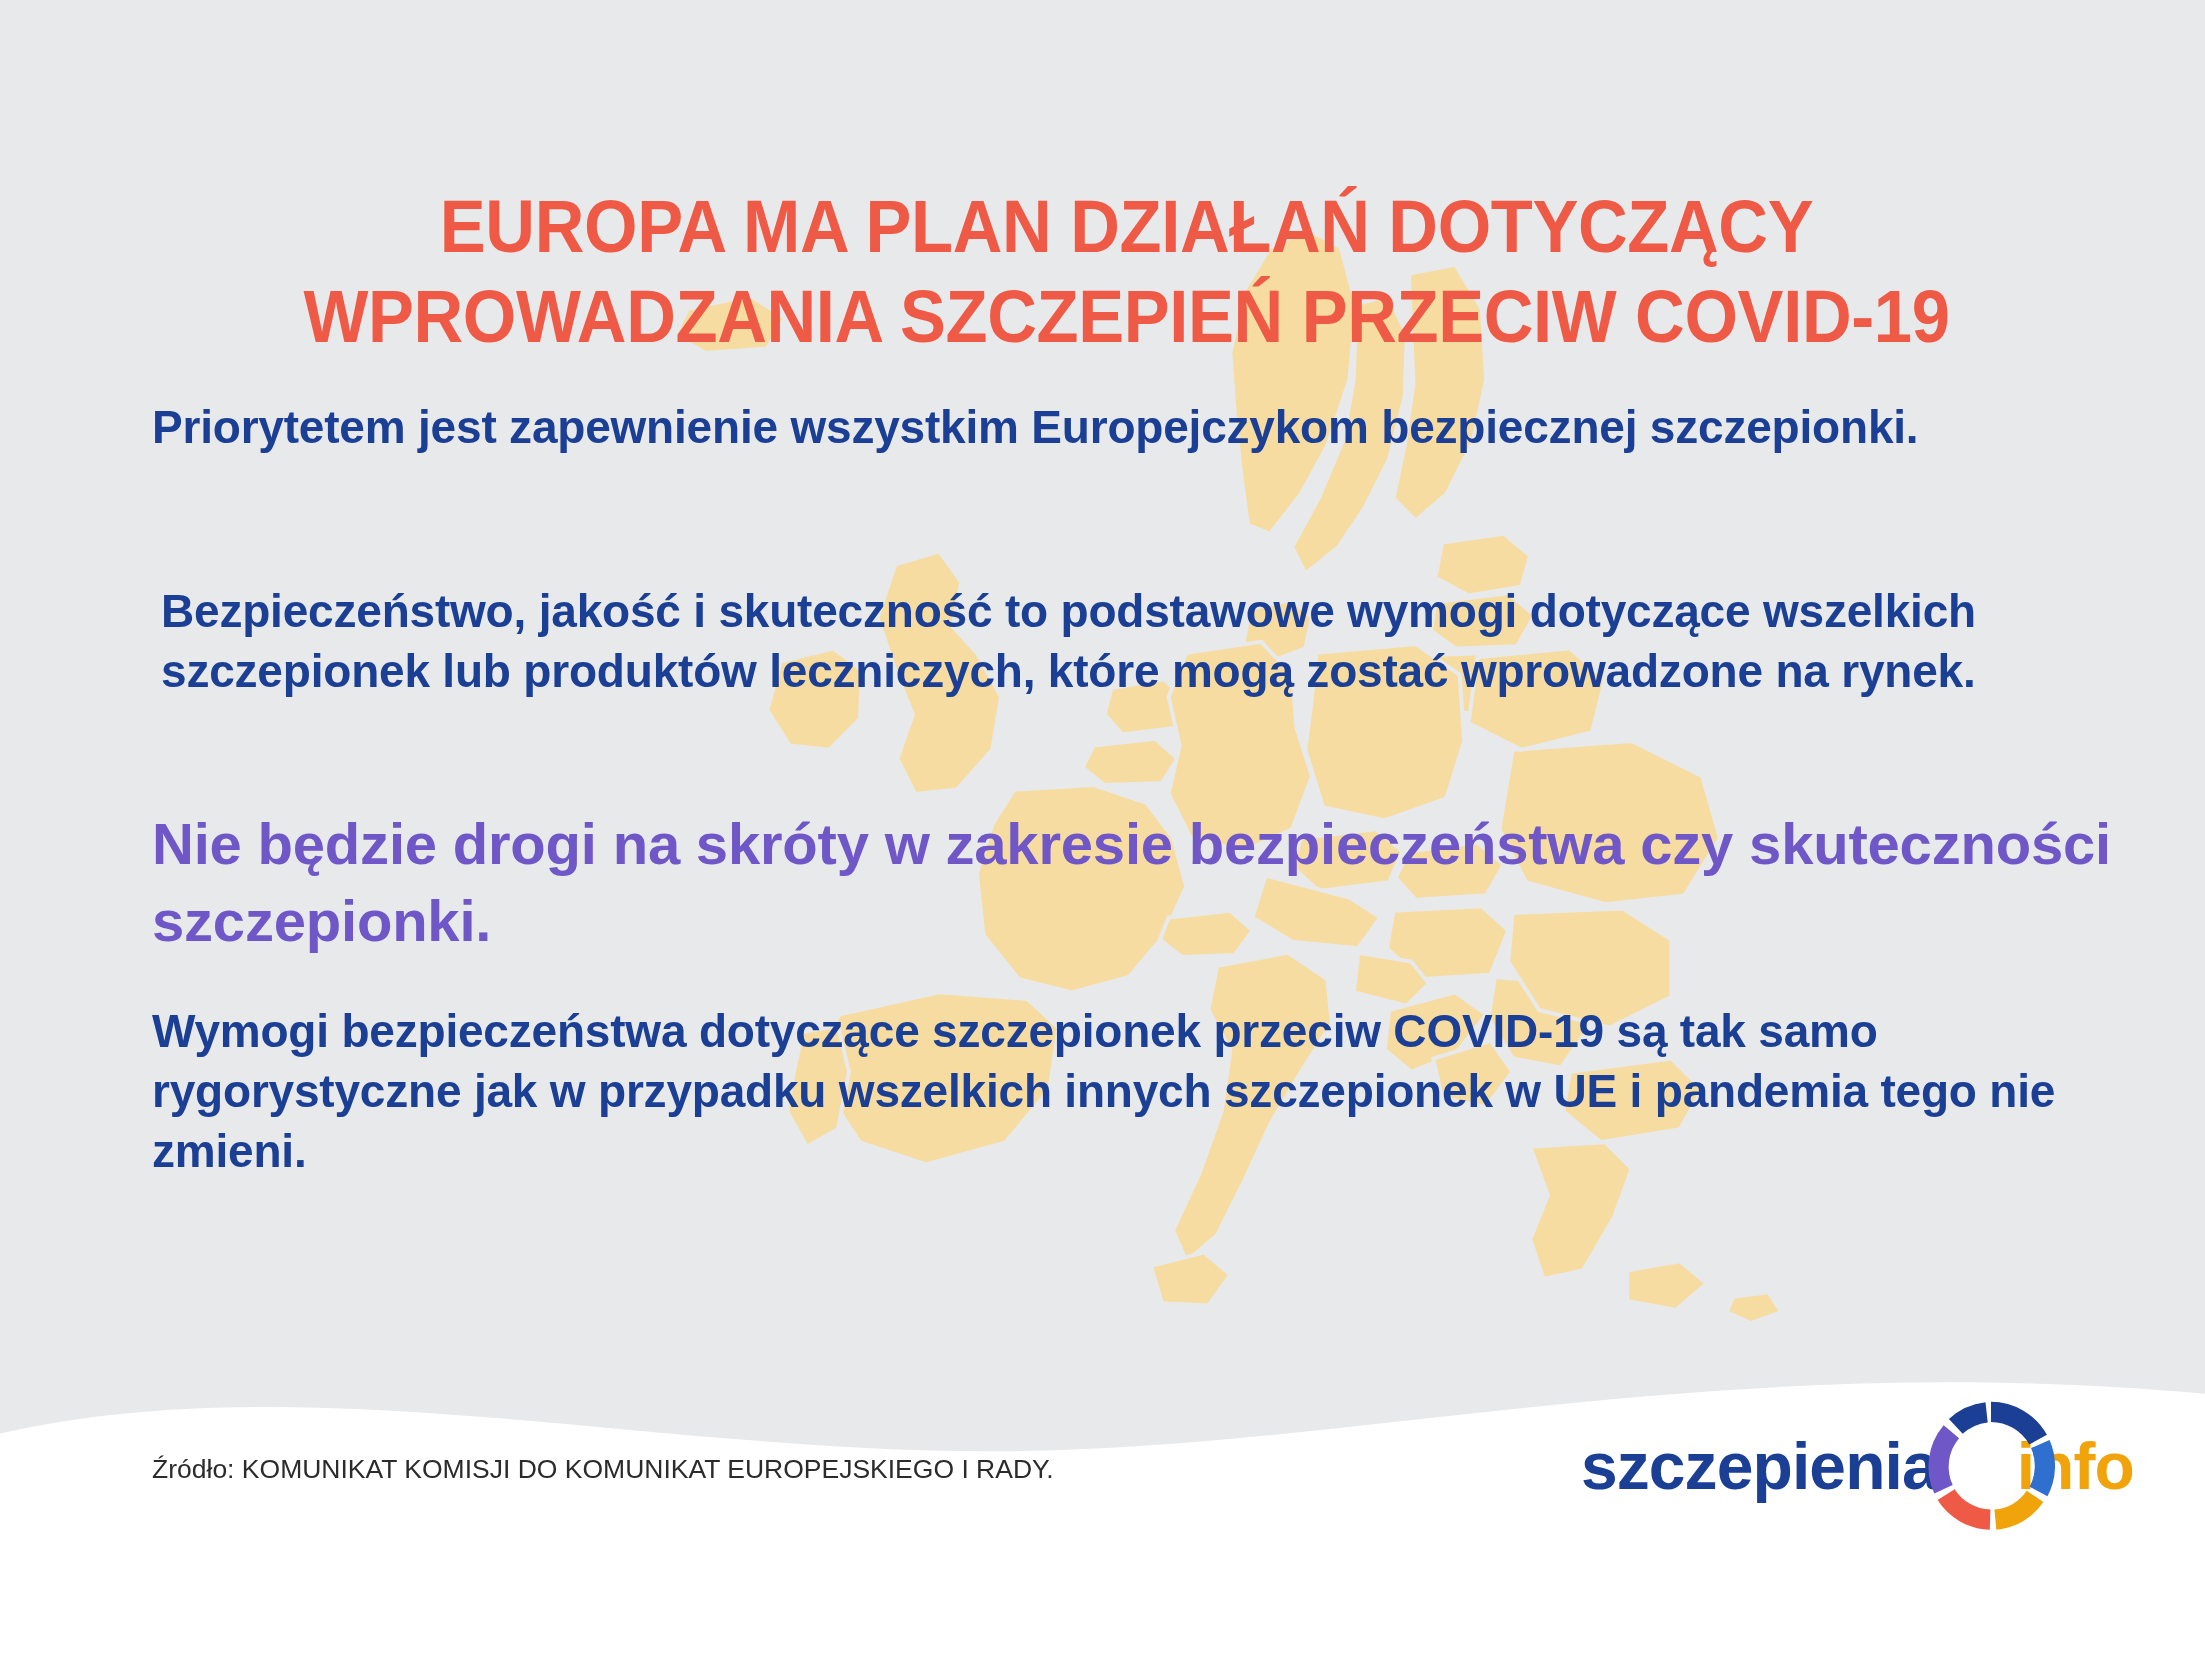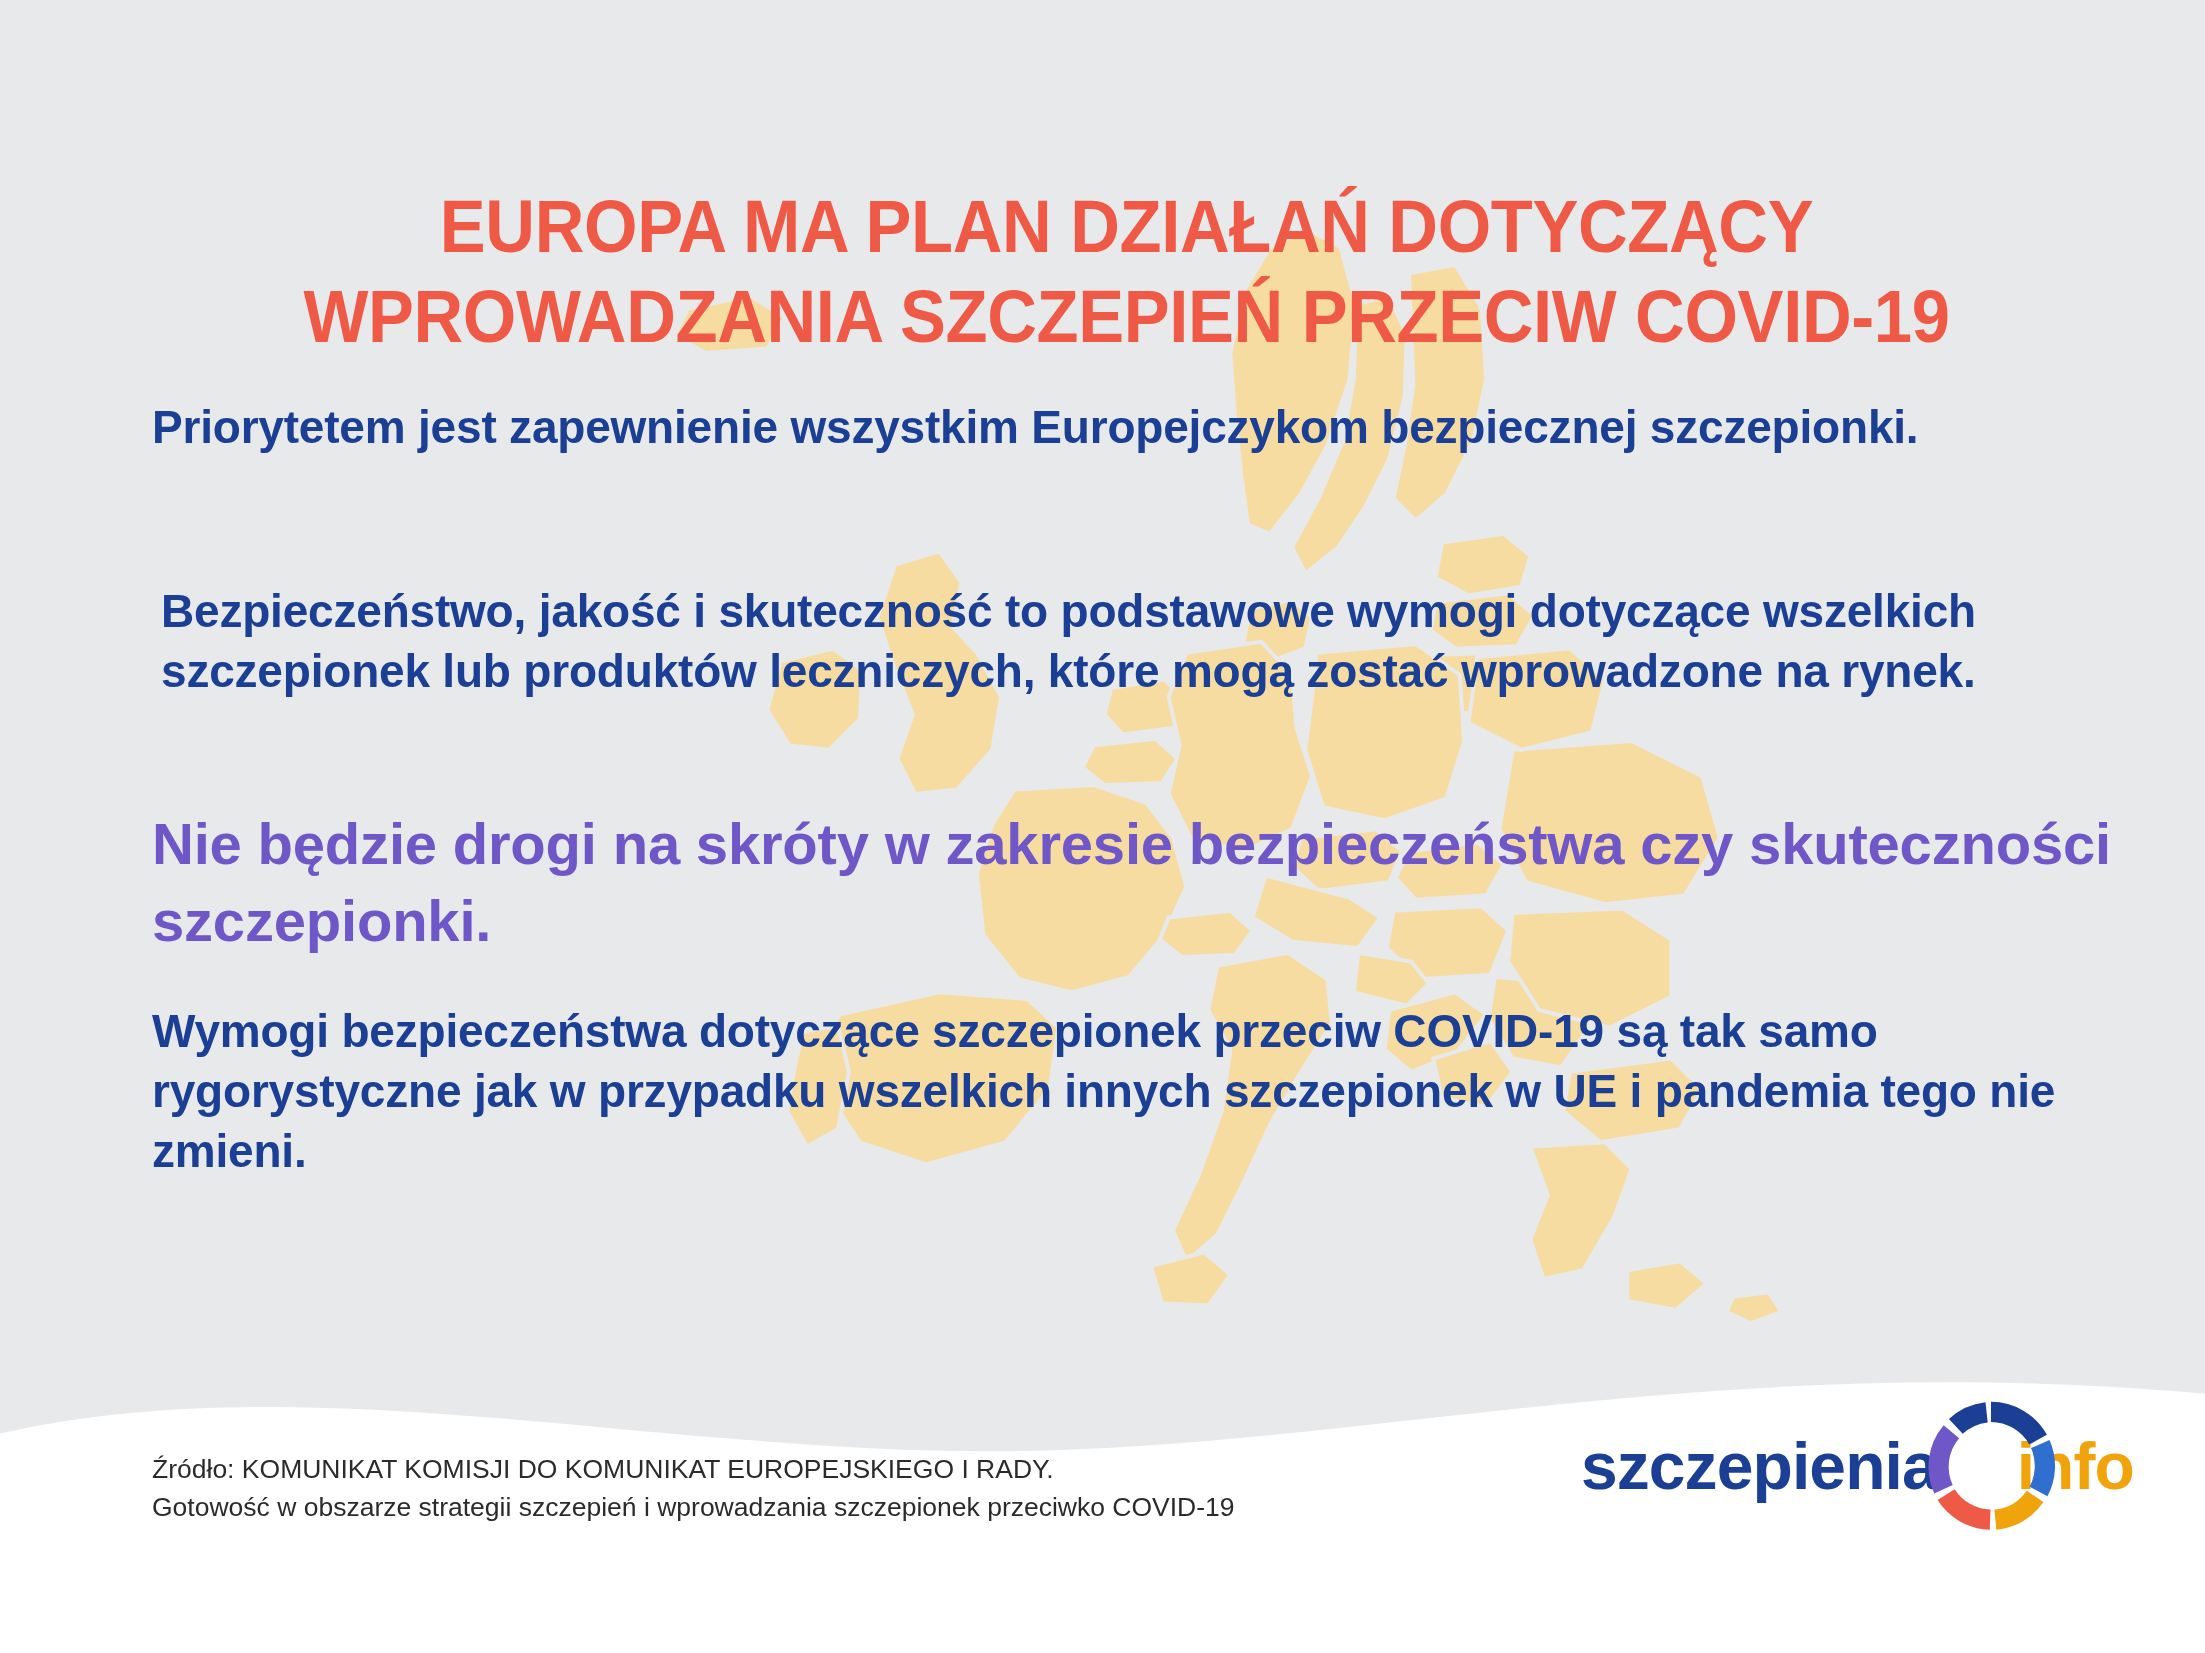--- a/index.html
+++ b/index.html
@@ -250,21 +250,20 @@
     <div class="body-block p3">
       <p class="para highlight" style="margin:0;">Nie będzie drogi na skróty w zakresie bezpieczeństwa czy skuteczności szczepionki.</p>
     </div>
 
     <div class="body-block p4">
       <p class="para" style="margin:0;">Wymogi bezpieczeństwa dotyczące szczepionek przeciw COVID-19 są tak samo rygorystyczne jak w przypadku wszelkich innych szczepionek w UE i pandemia tego nie zmieni.</p>
     </div>
 
     <div class="source">
       <div>Źródło: KOMUNIKAT KOMISJI DO KOMUNIKAT EUROPEJSKIEGO I RADY.</div>
-      <div>Gotowość w obszarze strategii szczepień i wprowadzania szczepionek przeciwko COVID-19</div>
     </div>
 
     <div class="logo">
       <span class="logo-word">szczepienia</span>
       <span class="logo-ring">
         <svg viewBox="0 0 300 300" width="132" height="132" aria-hidden="true">
           <g fill="none" stroke-width="46" stroke-linecap="butt">
             <path d="M150 27 A123 123 0 0 1 257 90" stroke="#1a3f94"></path>
             <path d="M262 100 A123 123 0 0 1 258 208" stroke="#2f6fd0"></path>
             <path d="M250 219 A123 123 0 0 1 160 272" stroke="#f0a30a"></path>

